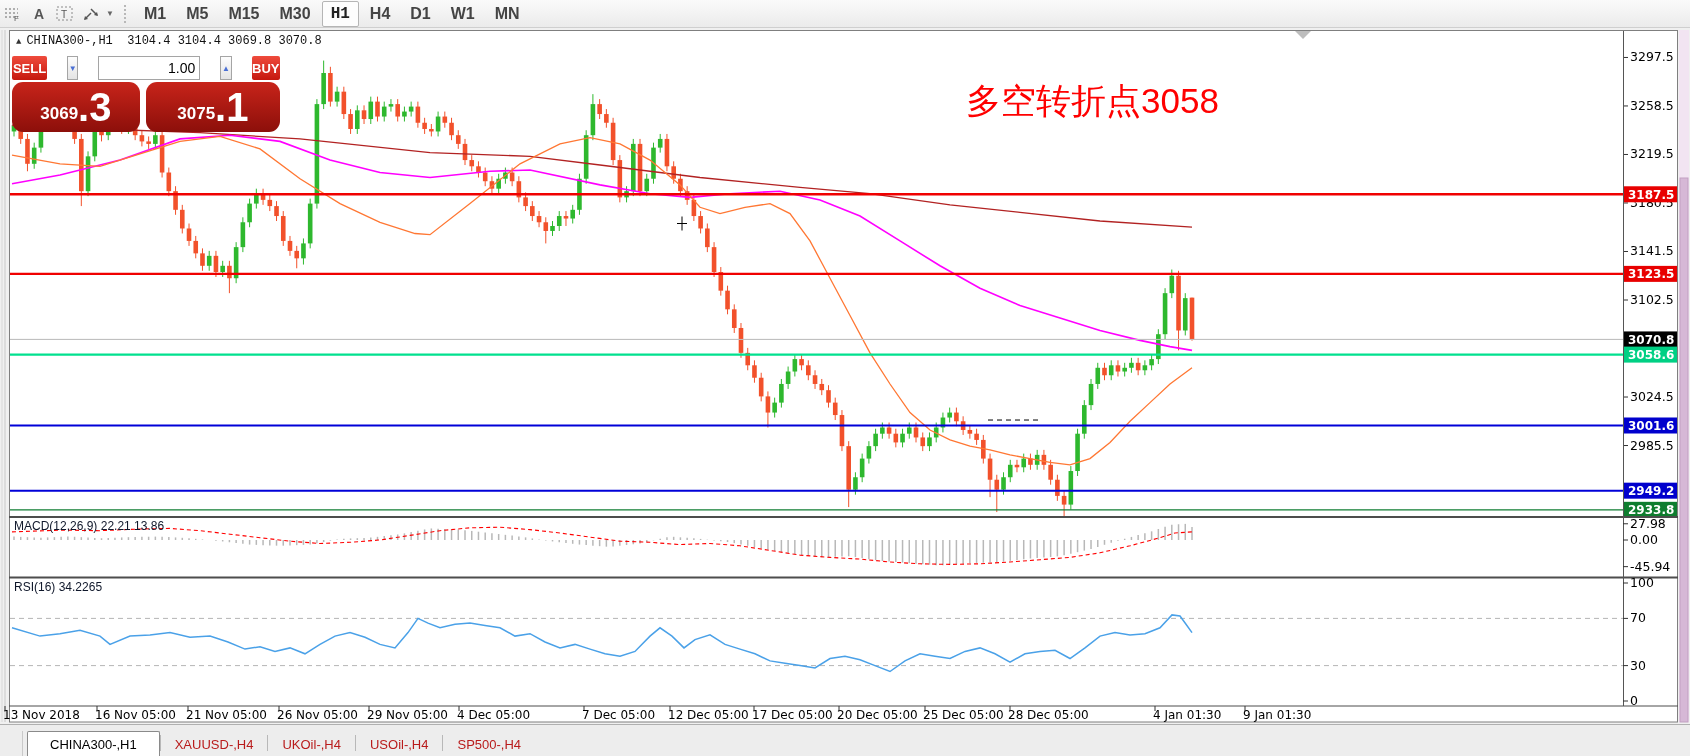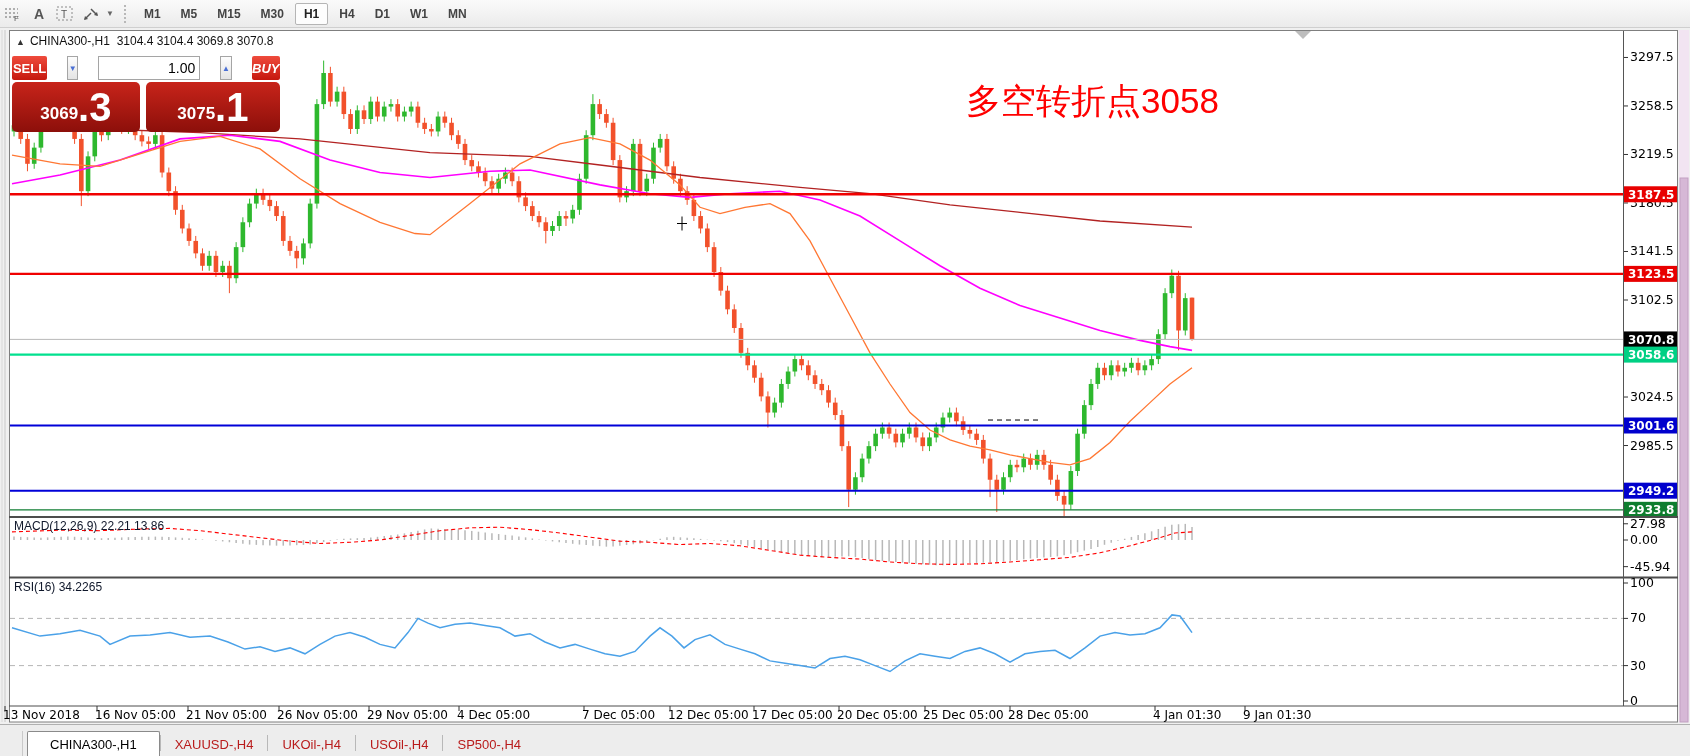--- a/index.html
+++ b/index.html
@@ -5,40 +5,40 @@
   html,body{margin:0;padding:0;width:1690px;height:756px;background:#f0f0f0;overflow:hidden;
     font-family:"Liberation Sans",sans-serif;}
   #chart-svg{position:absolute;left:0;top:0;z-index:1;}
   #chart-svg text{font-family:"DejaVu Sans",sans-serif;}
   
   .toolbar{position:absolute;left:0;top:0;width:1690px;height:27px;z-index:5;
     background:linear-gradient(#fafafa,#ebebeb);border-bottom:1px solid #cfcfcf;
     display:flex;align-items:center;}
   .ticon{width:26px;height:22px;display:flex;align-items:center;justify-content:center;color:#555;}
   .tsep{height:18px;border-left:2px dotted #b8b8b8;margin:0 8px 0 10px;}
-  .tf-btn{font-size:12px;font-weight:bold;color:#444;padding:3px 8px;margin:18px 1px;border:1px solid transparent;border-radius:2px;}
-  .tf-btn.active{background:#fdfdfd;border:1px solid #b5b5b5;color:#222;}
+  .tf-btn{font-size:16px;font-weight:bold;color:#444;padding:3px 8px;margin:18px 1px;border:1px solid transparent;border-radius:2px;}
+  .tf-btn.active{background:#fdfdfd;border:1px solid #b5b5b5;color:#222;font-family:Liberation Mono, monospace;}
   .dd-arrow{font-size:8px;color:#666;margin-left:2px;}
   
-  .chart-header{position:absolute;left:16px;top:34px;z-index:6;font-size:12px;color:#111;}
+  .chart-header{position:absolute;left:16px;top:34px;z-index:6;font-size:12px;color:#111;font-family:Liberation Mono, monospace;}
   .chart-header .tri{font-size:9px;color:#333;margin-right:5px;}
   .chart-header b{font-weight:normal;}
   
   .trade-panel{position:absolute;left:12px;top:56px;width:268px;z-index:6;}
   .tp-row1{display:flex;gap:20px;height:24px;}
   .btn-red{background:linear-gradient(#ef4b3c,#c5170e);color:#fff;font-size:13px;font-weight:bold;
     display:flex;align-items:center;justify-content:center;border-radius:2px;}
-  .sell-btn{width:64px;} .buy-btn{width:52px;font-style:italic;}
+  .sell-btn{width:64px;} .buy-btn{width:52px;}
   .spin-btn{width:17px;background:linear-gradient(#fdfdfd,#e4e4e4);border:1px solid #a5a5a5;
     display:flex;align-items:center;justify-content:center;font-size:8px;color:#4a6fd4;}
   .vol-input{width:92px;border:1px solid #a5a5a5;font-size:14px;text-align:right;padding:0 4px;
     font-family:"Liberation Sans",sans-serif;}
   .tp-row2{display:flex;gap:6px;margin-top:2px;}
   .big-price{height:50px;background:linear-gradient(#c8241a,#8c0f0a);color:#fff;
-    display:flex;align-items:baseline;justify-content:center;border-radius:5px;}
+    display:flex;align-items:baseline;justify-content:center;border-radius:11px;}
   .bp-left{width:138px;} .bp-right{width:145px;text-align:right;}
   .bp-main{font-size:17px;font-weight:bold;align-self:center;margin-top:14px;}
   .bp-frac{font-size:40px;font-weight:bold;align-self:center;line-height:1;}
   
   .annotation{position:absolute;left:966px;top:78px;z-index:4;font-size:35px;font-weight:normal;
     color:#ff0000;white-space:nowrap;font-family:"Liberation Sans",sans-serif;}
   
   .ind-label{position:absolute;z-index:4;font-size:12px;color:#0f172a;}
   #macd-label{left:14px;top:519px;} #rsi-label{left:14px;top:580px;}
   

